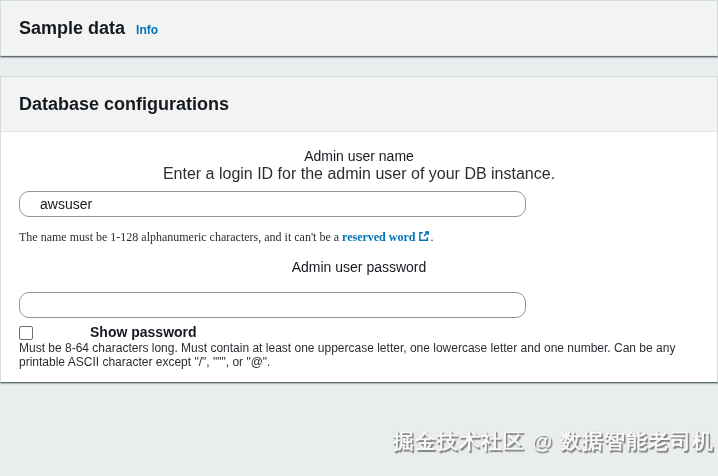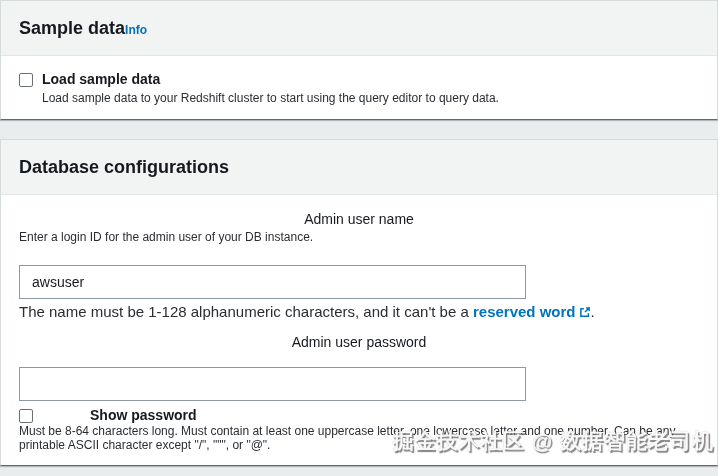--- a/index.html
+++ b/index.html
@@ -28,20 +28,21 @@
   .card-title {
     font-size: 18px;
     line-height: 24px;
     font-weight: bold;
     color: #16191f;
   }
   .info-link {
     font-size: 12px;
     font-weight: bold;
     color: #0073bb;
+    margin-left: 11px;
     text-decoration: none;
     cursor: pointer;
   }
   .card-body { padding: 15px 18px 13px; background: #ffffff; }
   .cb-row { display: flex; align-items: flex-start; }
   .checkbox {
     flex: 0 0 auto;
     width: 14px; height: 14px;
     border: 1px solid #687078;
     border-radius: 2px;
@@ -65,42 +66,44 @@
     color: #2a2e33;
   }
   .field-label {
     display: block;
     font-size: 14px;
     line-height: 18px;
     color: #16191f;
     text-align: center;
   }
   .field-desc {
-    font-size: 12px;
+    font-size: 16px;
     line-height: 16px;
     color: #2a2e33;
-    margin: 1px 0 20px;
+    margin: 1px 0 9px;
+    text-align: center;
   }
   .text-input {
     display: block;
     width: 507px;
-    height: 34px;
+    height: 26px;
     border: 1px solid #8d99a2;
-    border-radius: 0;
+    border-radius: 10px;
     background: #ffffff;
-    padding: 0 12px;
+    padding: 0 20px;
     font-family: "Liberation Sans", "DejaVu Sans", sans-serif;
     font-size: 14px;
     color: #16191f;
   }
   .hint {
-    font-size: 15px;
+    font-size: 12px;
     line-height: 16px;
-    margin-top: 5px;
+    margin-top: 12px;
     color: #2a2e33;
+    font-family: Liberation Serif, serif;
   }
   .hint-link {
     color: #0073bb;
     font-weight: bold;
     text-decoration: none;
     cursor: pointer;
     white-space: nowrap;
   }
   .ext-icon { vertical-align: -1px; margin-left: 3px; }
   .gap-15 { margin-top: 13px; }
@@ -126,29 +129,20 @@
   }
 </style>
 </head>
 <body>
 
 <section class="card">
   <div class="card-header">
     <h2 class="card-title">Sample data</h2>
     <a class="info-link">Info</a>
   </div>
-  <div class="card-body">
-    <div class="cb-row">
-      <span class="checkbox"></span>
-      <div class="cb-texts">
-        <label class="cb-label">Load sample data</label>
-        <div class="cb-desc">Load sample data to your Redshift cluster to start using the query editor to query data.</div>
-      </div>
-    </div>
-  </div>
 </section>
 
 <section class="card">
   <div class="card-header">
     <h2 class="card-title">Database configurations</h2>
   </div>
   <div class="card-body">
 
     <label class="field-label">Admin user name</label>
     <div class="field-desc">Enter a login ID for the admin user of your DB instance.</div>

